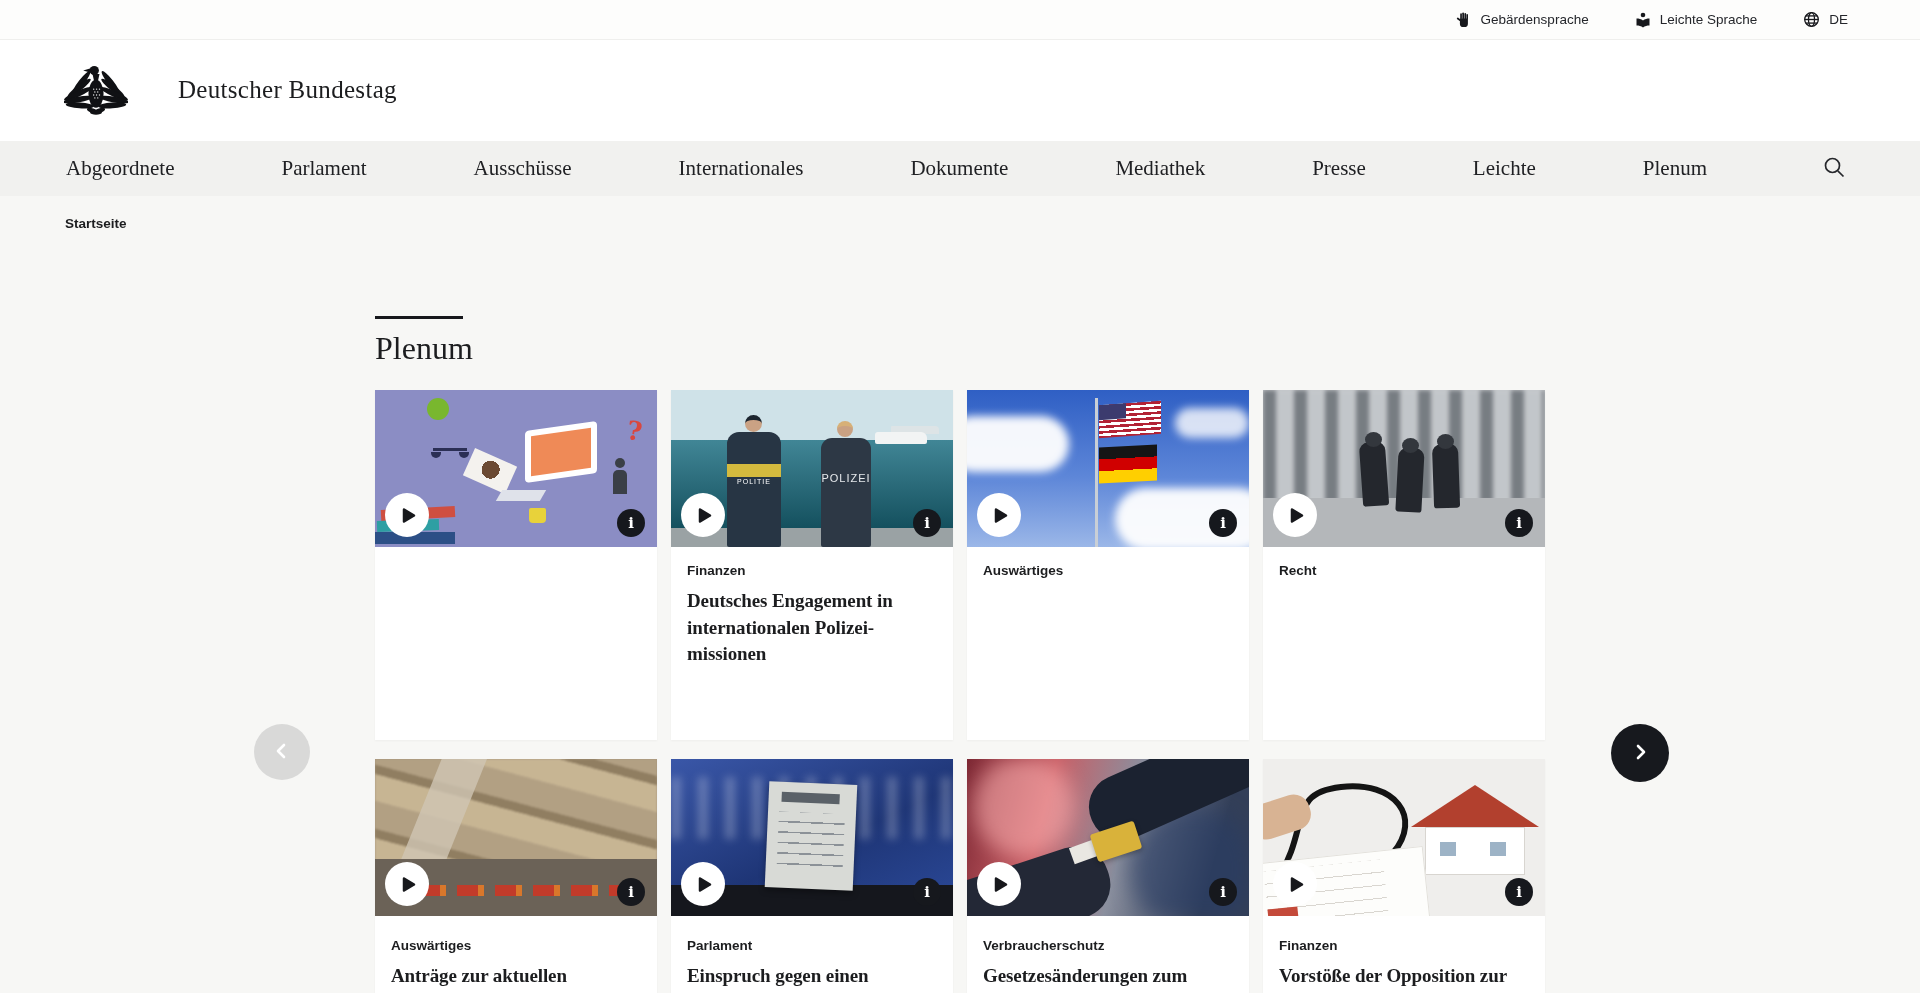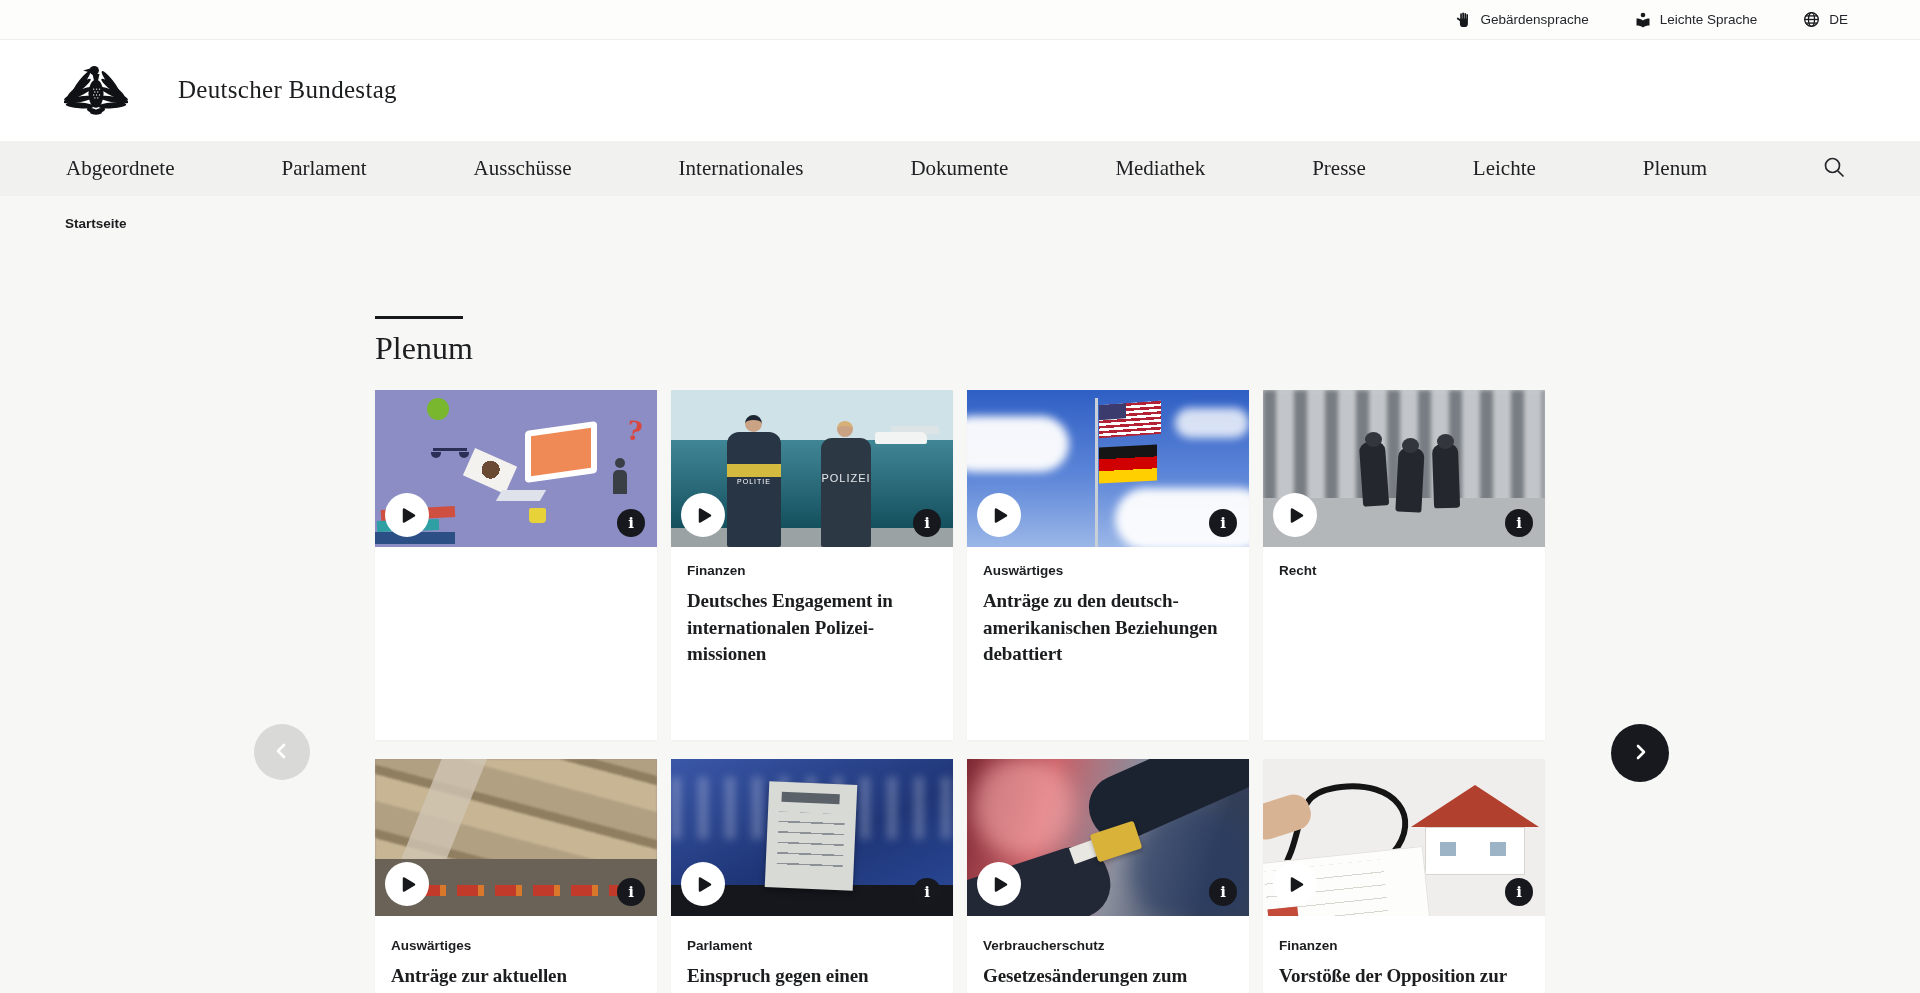--- a/index.html
+++ b/index.html
@@ -361,21 +361,20 @@
         <div class="deflag"></div>
         <button class="play">
             <svg width="21" height="21" viewBox="0 0 21 21">
               <polygon points="7,4.5 17,10.5 7,16.5" fill="#17181c" stroke="#17181c" stroke-width="2.5" stroke-linejoin="round"></polygon>
             </svg>
           </button>
         <button class="info">i</button>
       </div>
       <div class="card-body">
         <div class="kicker">Auswärtiges</div>
-        <h3 class="title">Anträge zu den deutsch-amerikanischen Beziehungen debattiert</h3>
       </div>
     </article>
 
     <article class="card">
       <div class="thumb t4">
         <div class="building"></div>
         <div class="ground"></div>
         <div class="of of1"></div>
         <div class="of of2"></div>
         <div class="of of3"></div>

